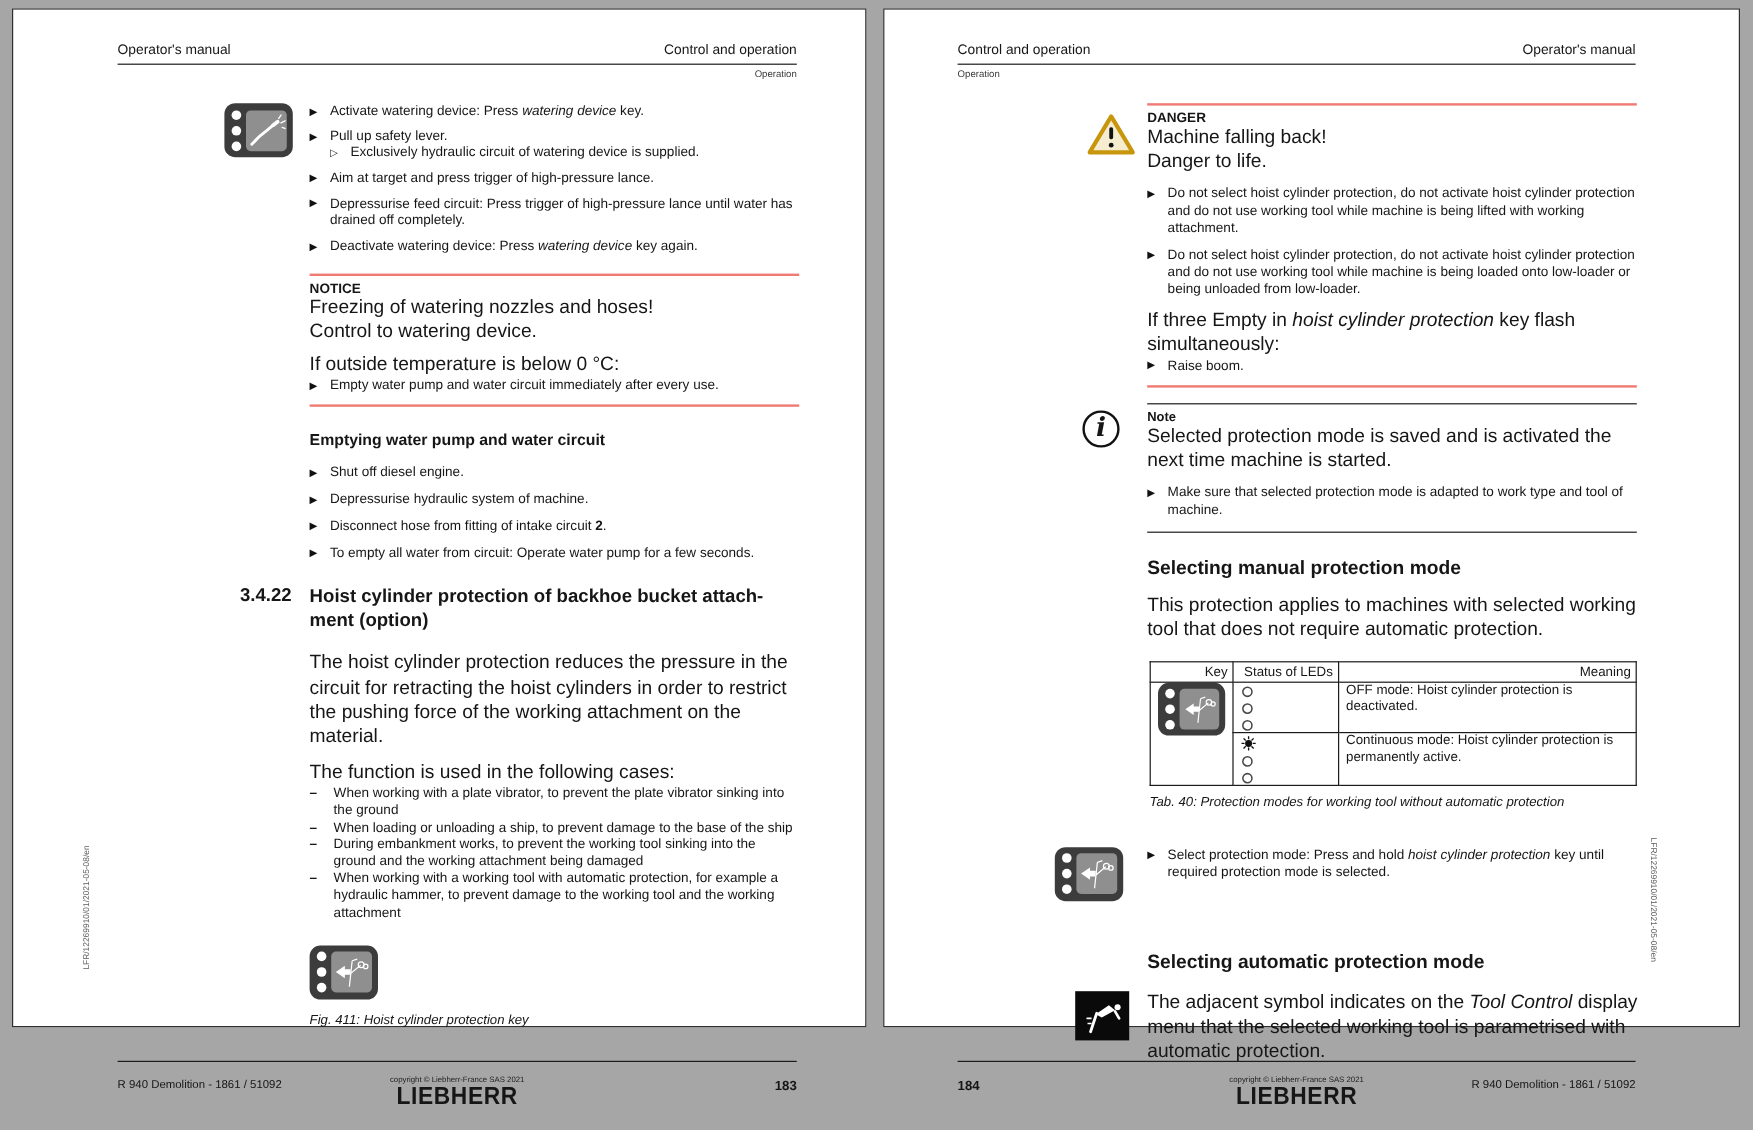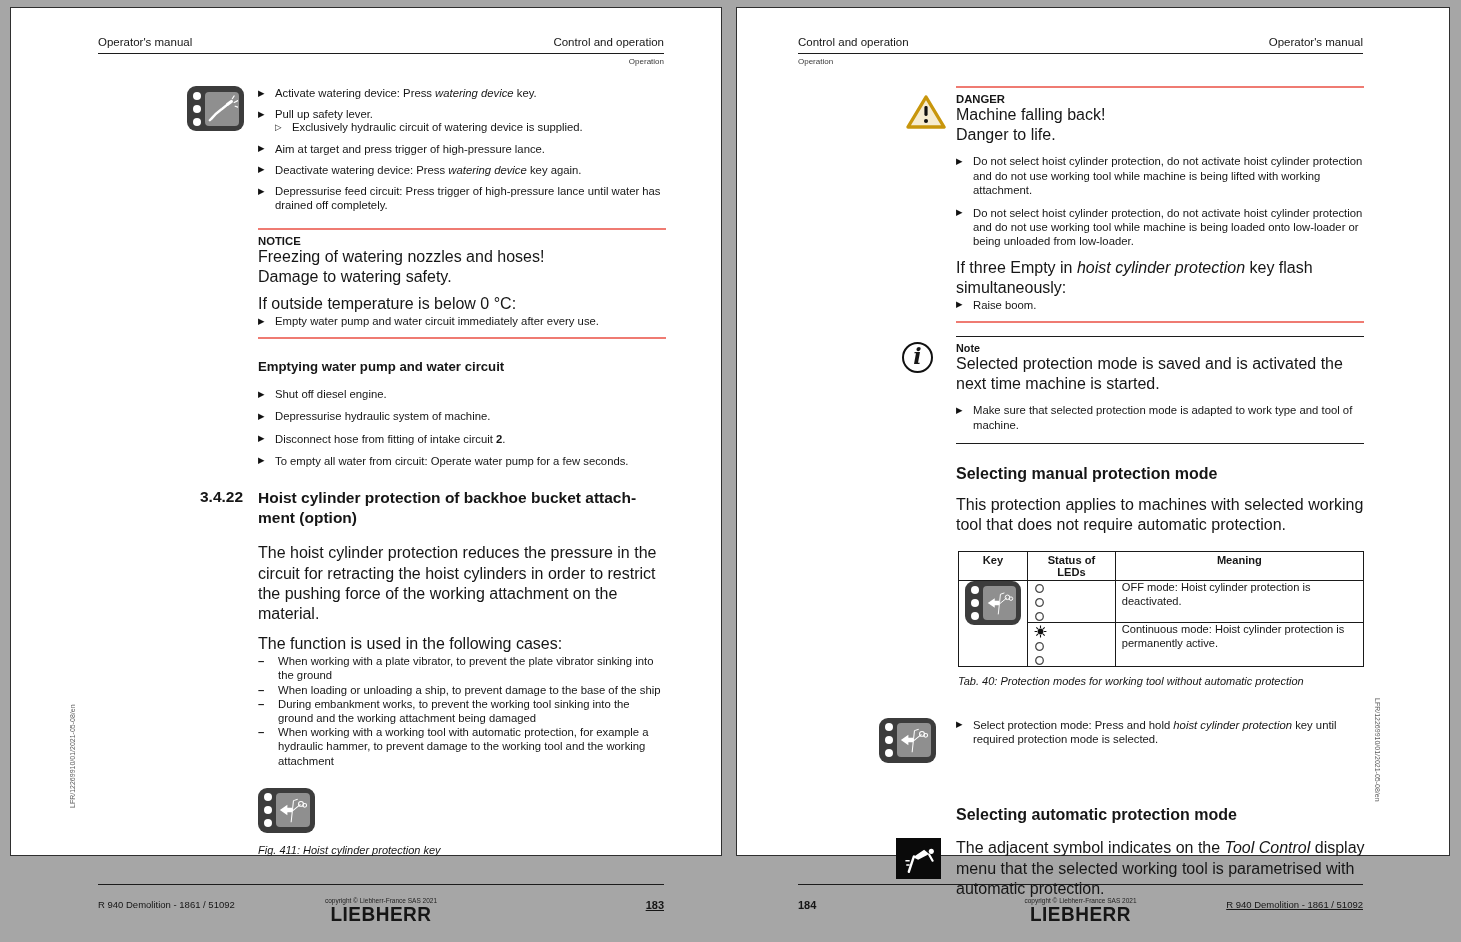--- a/index.html
+++ b/index.html
@@ -67,36 +67,36 @@
 
   
   .info-ic { width:31px; height:31px; border:2.2px solid #111; border-radius:50%;
              display:flex; align-items:center; justify-content:center;
              font-family:"DejaVu Serif","Liberation Serif",serif;
              font-style:italic; font-weight:bold; font-size:22px; line-height:1; padding-bottom:3px; }
 
   
   table.ptable { border-collapse:collapse; margin-left:79px; width:406px; font-size:11.1px; }
   table.ptable th, table.ptable td { border:1.2px solid #1a1a1a; vertical-align:top; }
-  table.ptable th { background:var(--thbg); font-weight:bold; text-align:center; padding:2px 4px; }
+  table.ptable th { background:var(--thbg); font-weight:normal; text-align:right; padding:2px 4px; }
   table.ptable td { padding:0 6px; }
   td.keycell { width:64px; padding:3px; }
   td.ledcell { width:89px; padding-left:9px; }
   td.meancell { width:253px; line-height:1.26; }
   .ledstack { display:flex; flex-direction:column; gap:3px; padding-top:2px; }
 
   .caption { font-style:italic; font-size:11px; }
 
   
   .footer { position:absolute; top:876px; border-top:1.3px solid #1c1c1c; }
   .page.left  .footer { left:87px; right:57px; }
   .page.right .footer { left:61px; right:86px; }
   .f-inner { position:relative; padding-top:12px; }
   .f-left  { position:absolute; left:0; top:14px; font-size:9.5px; }
-  .f-right { position:absolute; right:0; top:14px; font-size:9.5px;text-decoration:underline; }
+  .f-right { position:absolute; right:0; top:14px; font-size:9.5px; }
   .f-page  { font-size:11px; font-weight:bold; }
   .f-center{ text-align:center; }
   .f-copy  { font-size:6.5px; color:#222; }
   .f-brand { font-size:19px; font-weight:bold; letter-spacing:0.5px; transform:scaleY(1.08); }
 
   
   .edge-code { position:absolute; font-size:7px; color:#5d5d5d; white-space:nowrap; }
   .edge-code.l { left:58px; top:800px; transform:rotate(-90deg); transform-origin:left top; }
   .edge-code.r { left:644px; top:690px; transform:rotate(90deg); transform-origin:left top; }
 
@@ -147,34 +147,34 @@
         <div class="step sub">
             <span class="mk"></span>
             <span class="tx">Exclusively hydraulic circuit of watering device is supplied.</span>
           </div>
         <div class="step">
             <span class="mk"></span>
             <span class="tx">Aim at target and press trigger of high-pressure lance.</span>
           </div>
         <div class="step">
             <span class="mk"></span>
+            <span class="tx">Depressurise feed circuit: Press trigger of high-pressure lance until water has drained off completely.</span>
+          </div>
+        <div class="step">
+            <span class="mk"></span>
             <span class="tx"><span>Deactivate watering device: Press </span><span class="it">watering device</span><span> key again.</span></span>
-          </div>
-        <div class="step">
-            <span class="mk"></span>
-            <span class="tx">Depressurise feed circuit: Press trigger of high-pressure lance until water has drained off completely.</span>
           </div>
       </div>
     </div>
 
 
     <div class="rulebox tx-col" style="margin-top:15px; --red:#ef7b72;">
       <div class="ttl">NOTICE</div>
       <div class="body-text">Freezing of watering nozzles and hoses!</div>
-      <div class="body-text">Damage to watering safety.</div>
+      <div class="body-text">Control to watering device.</div>
       <div class="body-text" style="margin-top:7px;">If outside temperature is below 0 °C:</div>
       <div class="step" style="margin-bottom:0;">
           <span class="mk"></span>
           <span class="tx">Empty water pump and water circuit immediately after every use.</span>
         </div>
     </div>
 
     <h3 class="sect-h3 tx-col" style="margin-top:20px;">Emptying water pump and water circuit</h3>
     <div class="tx-col" style="margin-top:13px;">
       <div class="step" style="margin-bottom:8px;">

